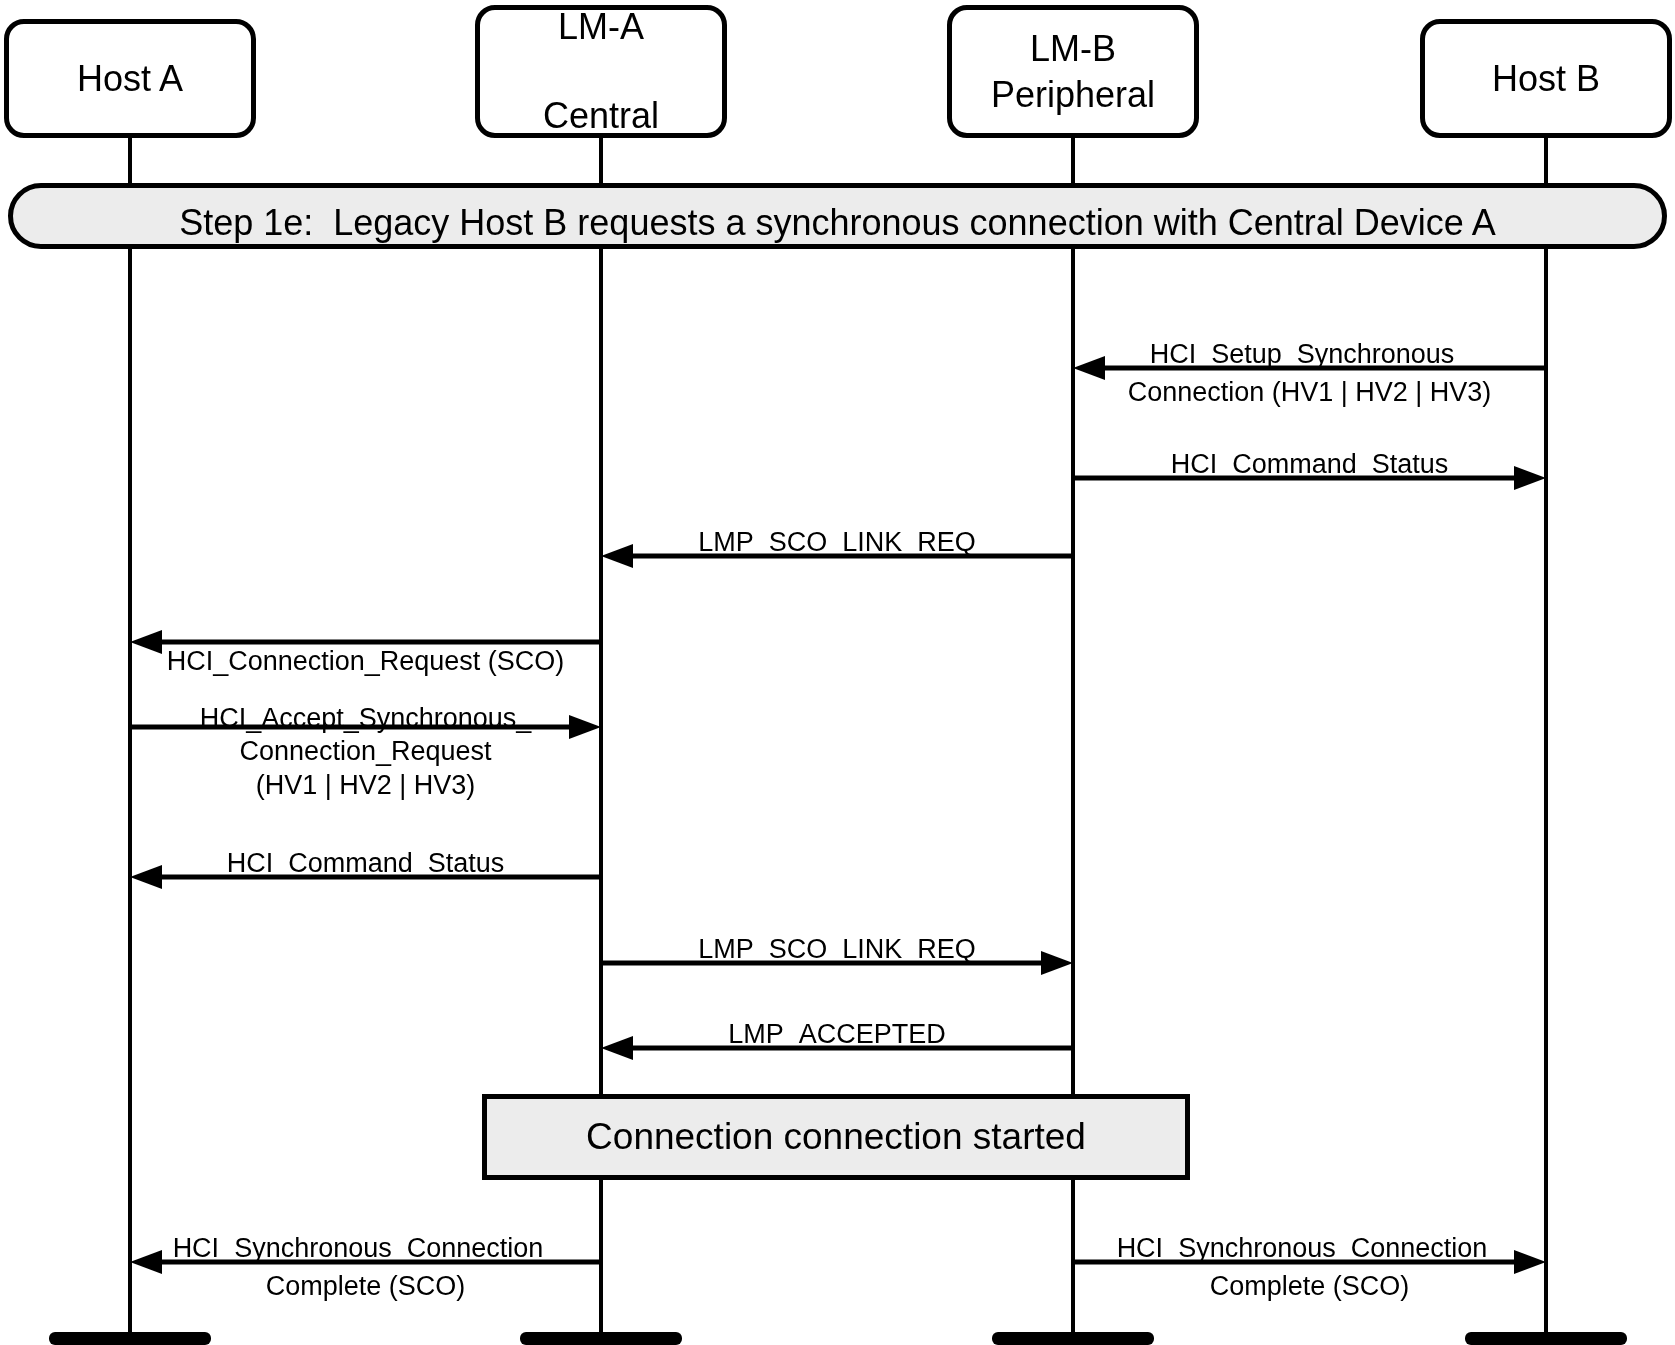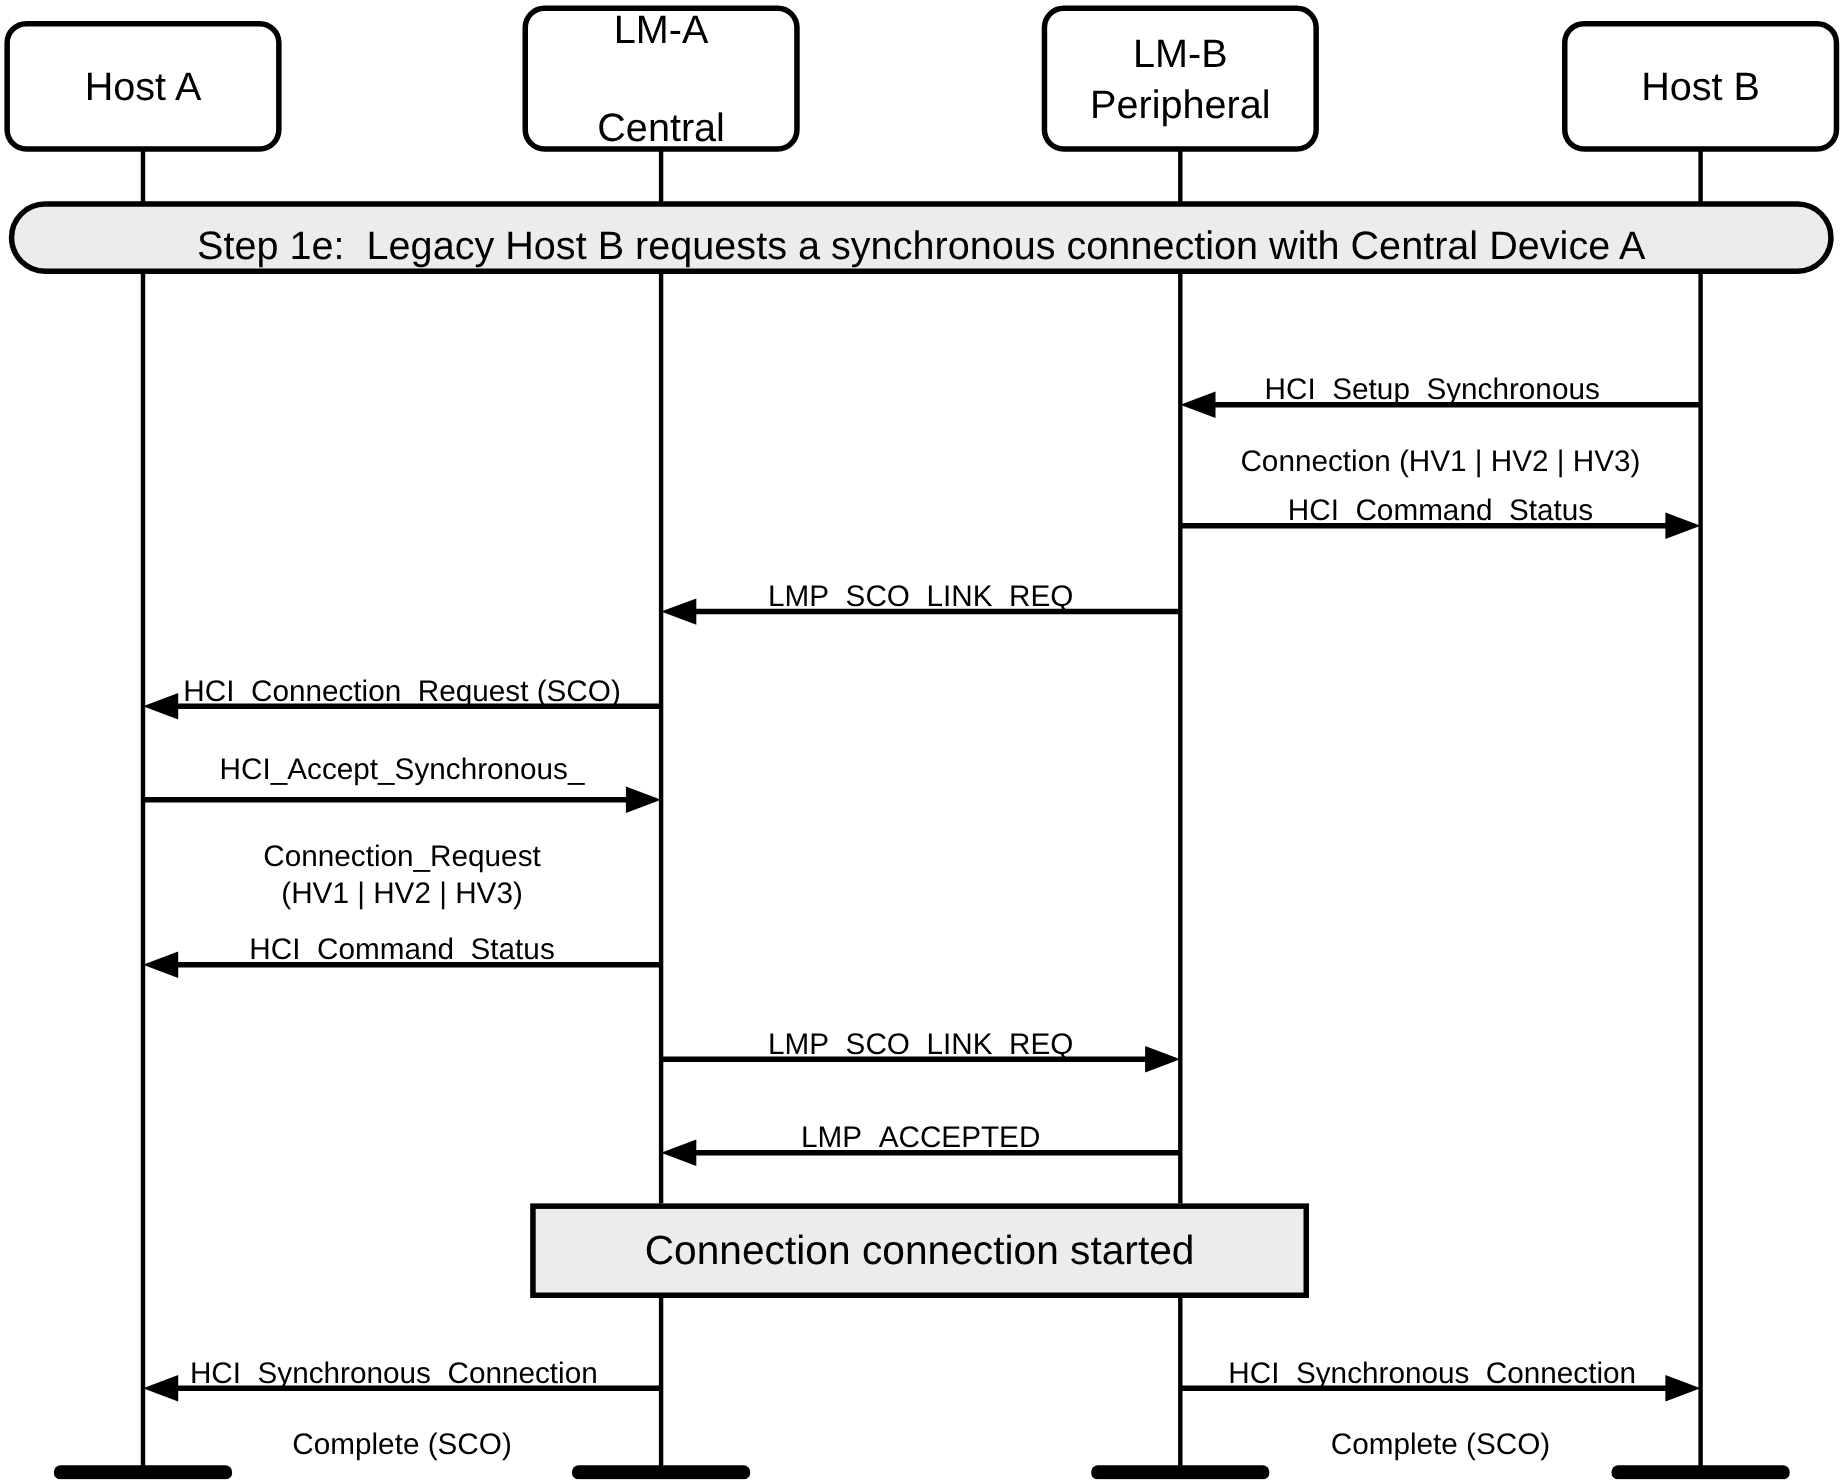--- a/index.html
+++ b/index.html
@@ -60,21 +60,20 @@
     font-size: 37px;
   }
 
   .msg-label {
     position: absolute;
     transform: translateX(-50%);
     text-align: center;
     font-size: 27px;
     line-height: 34px;
     white-space: nowrap;
-    margin-top: 27px;
   }
 </style>
 </head>
 <body>
 
 <div class="stage">
 
   <svg id="diagram-svg" width="1675" height="1345" viewBox="0 0 1675 1345">
       <line x1="130" y1="137" x2="130" y2="1336" stroke="#000000" stroke-width="4"></line>
       <rect x="49" y="1332" width="162" height="13" rx="6" fill="#000000"></rect>
@@ -135,24 +134,24 @@
       </div>
       <div class="msg-label" style="left: 1309.5px; top: 375px;">
         <div>Connection (HV1 | HV2 | HV3)</div>
       </div>
       <div class="msg-label" style="left: 1309.5px; bottom: 864px;">
         <div>HCI_Command_Status</div>
       </div>
       <div class="msg-label" style="left: 837px; bottom: 786px;">
         <div>LMP_SCO_LINK_REQ</div>
       </div>
-      <div class="msg-label" style="left: 365.5px; bottom: 700px;">
+      <div class="msg-label" style="left: 365.5px; bottom: 667px;">
         <div>HCI_Connection_Request (SCO)</div>
       </div>
-      <div class="msg-label" style="left: 365.5px; bottom: 629px;">
+      <div class="msg-label" style="left: 365.5px; bottom: 610px;">
         <div>HCI_Accept_Synchronous_</div>
       </div>
       <div class="msg-label" style="left: 365.5px; top: 734px;">
         <div>Connection_Request</div>
         <div>(HV1 | HV2 | HV3)</div>
       </div>
       <div class="msg-label" style="left: 365.5px; bottom: 465px;">
         <div>HCI_Command_Status</div>
       </div>
       <div class="msg-label" style="left: 837px; bottom: 379px;">

